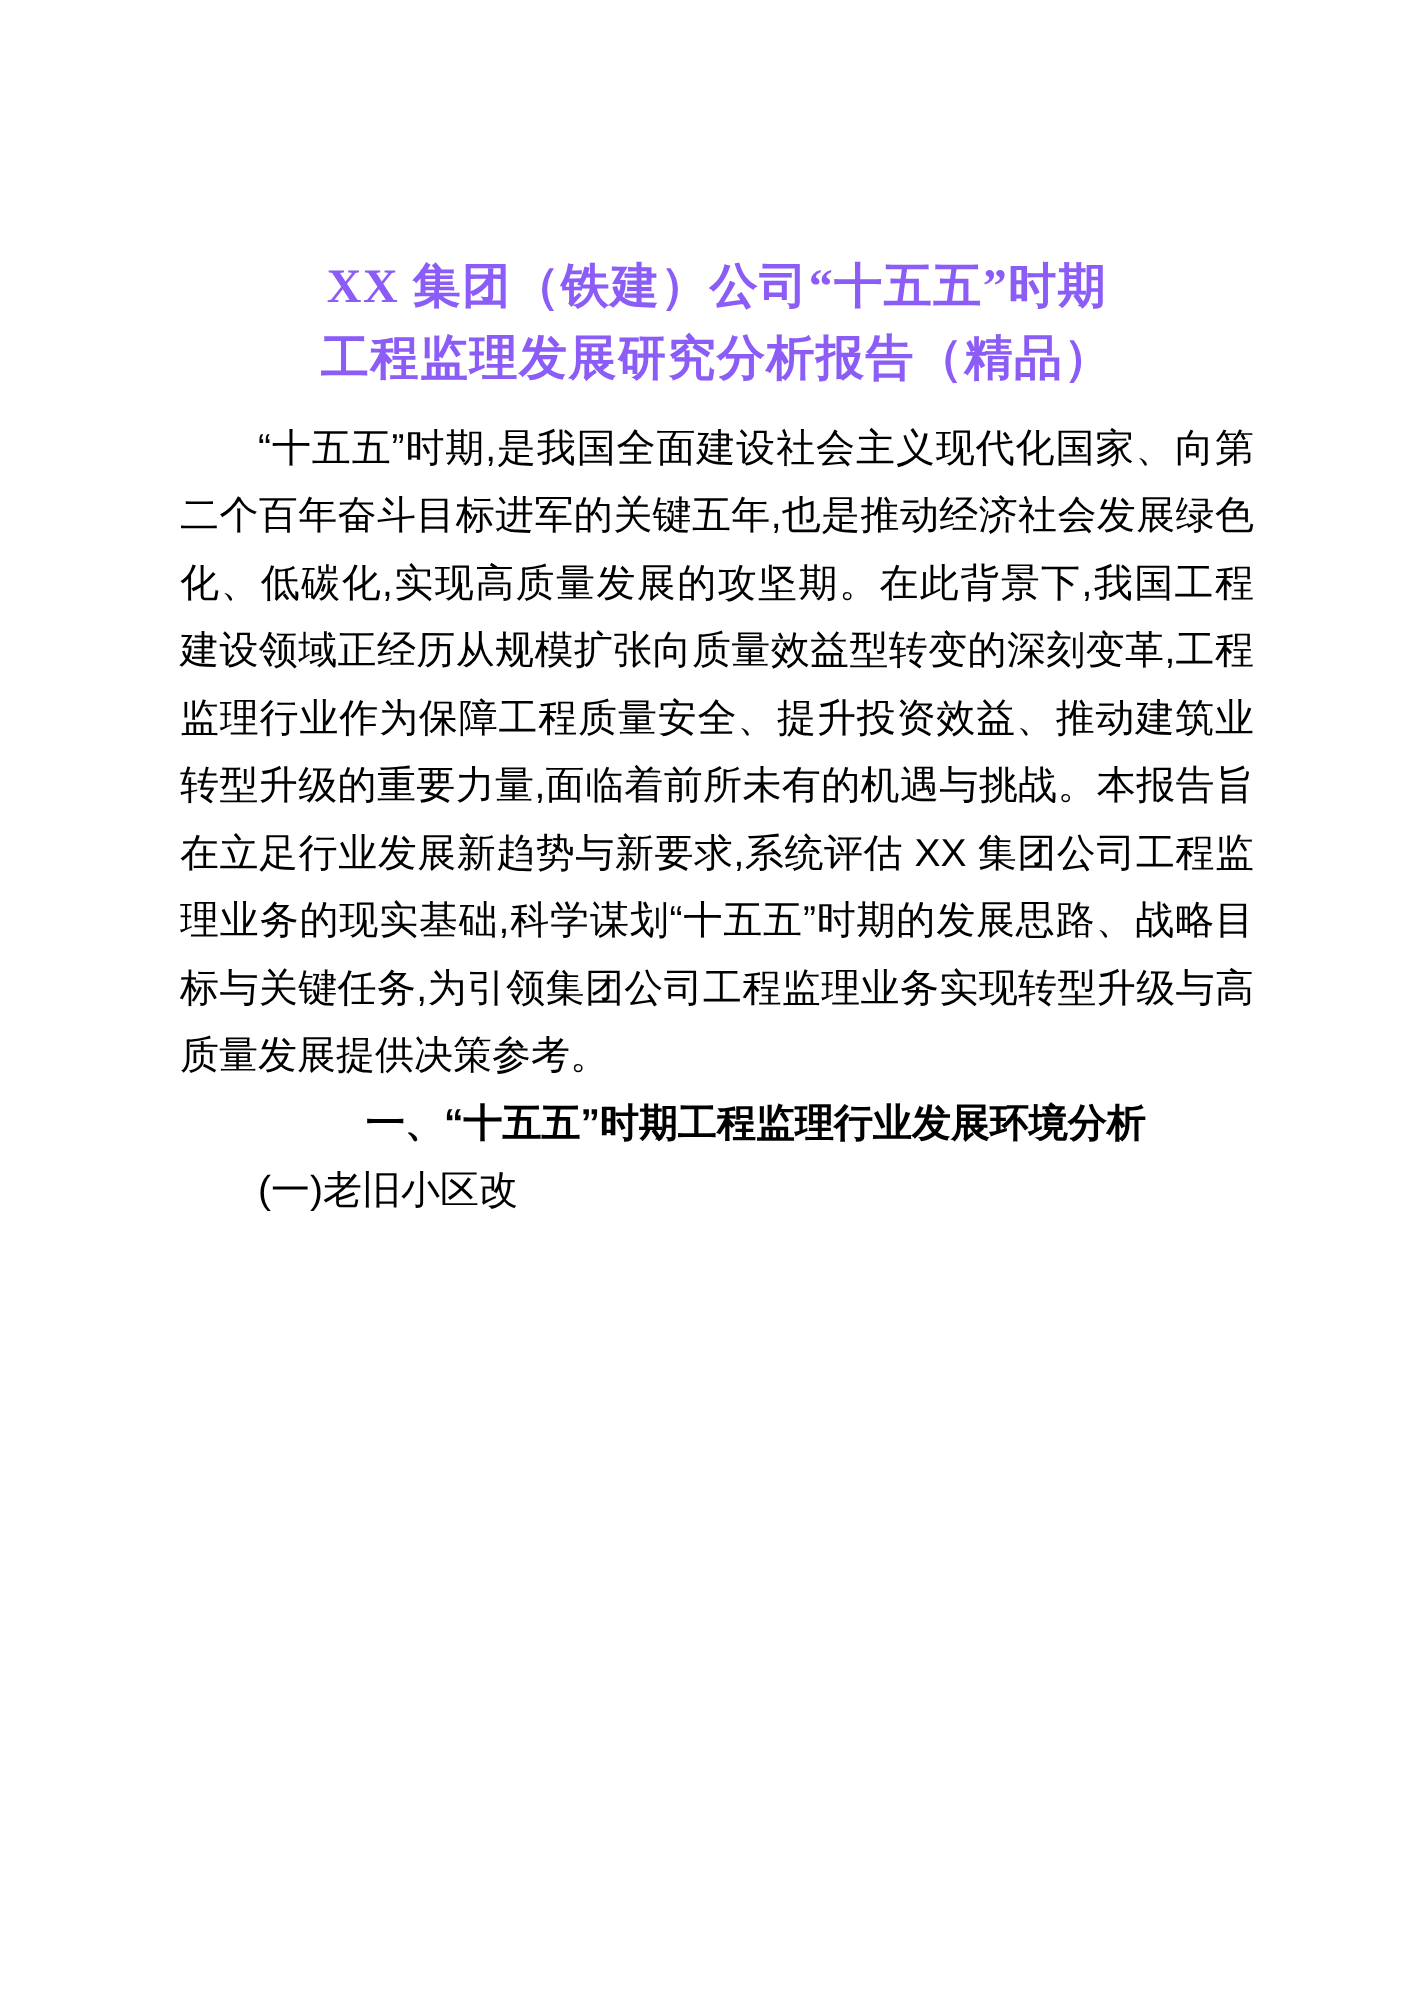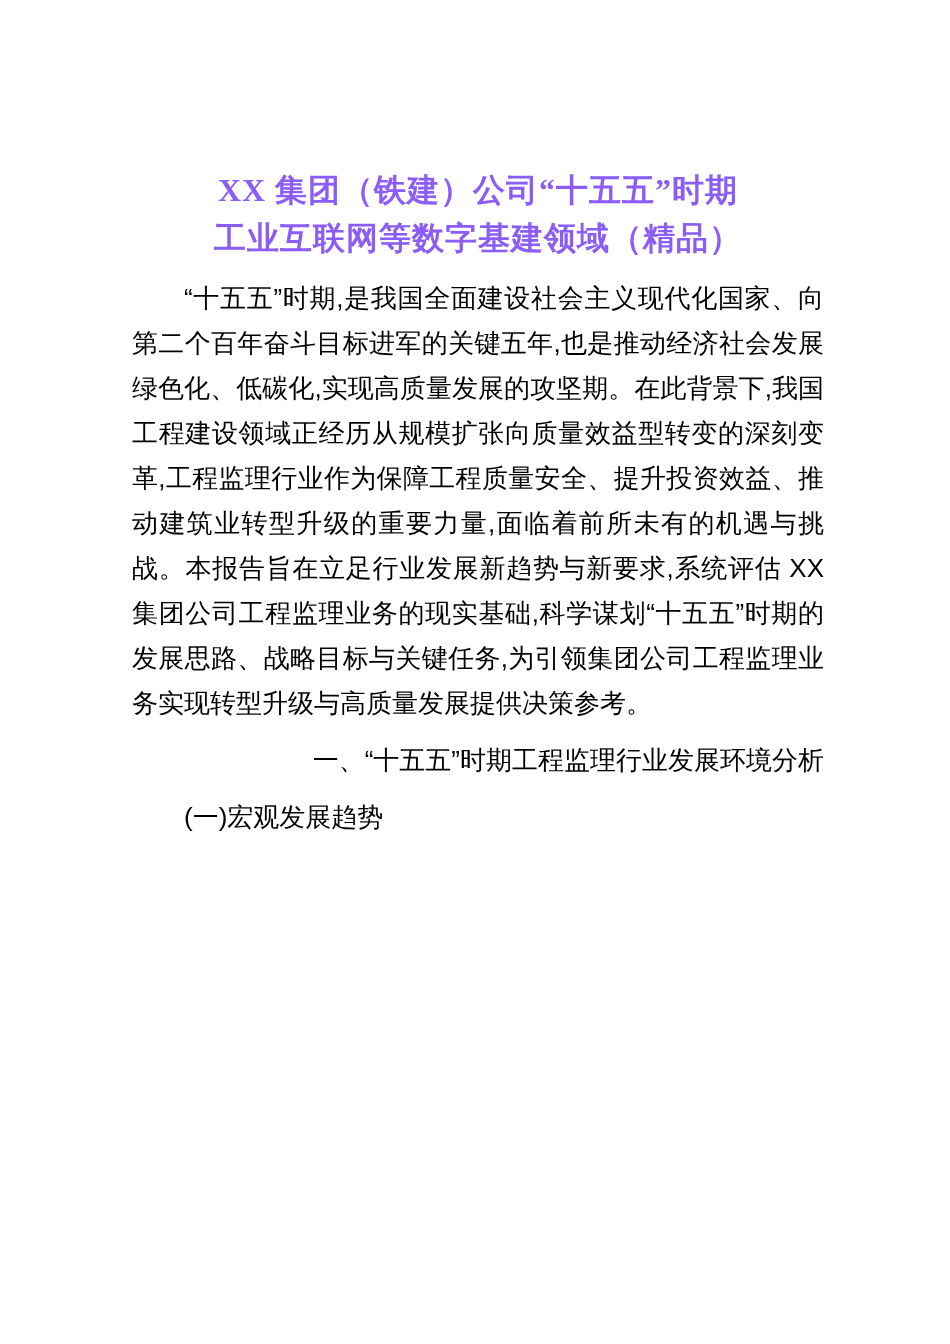--- a/index.html
+++ b/index.html
@@ -28,49 +28,49 @@
     color: #8b5cf6;
   }
   .doc-title .title-line {
     display: block;
     white-space: nowrap;
   }
   .para, .heading1, .heading2 {
     font-family: "Liberation Sans", "DejaVu Sans", sans-serif;
     font-size: 26px;
     line-height: 45px;
-    margin: 12px;
+    margin: 0;
     text-indent: 2em;
     color: #000000;
   }
   .para {
     font-weight: 400;
     text-align: justify;
     text-justify: inter-ideograph;
   }
   .heading1 {
-    font-weight: 400;
-    text-align: right;
+    font-weight: 700;
+    text-align: center;
   }
   .heading2 {
     font-weight: 400;
     text-align: left;
   }
 </style>
 </head>
 <body>
 
 <div class="page">
 
   <h1 class="doc-title">
     <span class="title-line">XX 集团（铁建）公司“十五五”时期</span>
-    <span class="title-line">工业互联网等数字基建领域（精品）</span>
+    <span class="title-line">工程监理发展研究分析报告（精品）</span>
   </h1>
 
   <p class="para">“十五五”时期,是我国全面建设社会主义现代化国家、向第二个百年奋斗目标进军的关键五年,也是推动经济社会发展绿色化、低碳化,实现高质量发展的攻坚期。在此背景下,我国工程建设领域正经历从规模扩张向质量效益型转变的深刻变革,工程监理行业作为保障工程质量安全、提升投资效益、推动建筑业转型升级的重要力量,面临着前所未有的机遇与挑战。本报告旨在立足行业发展新趋势与新要求,系统评估 XX 集团公司工程监理业务的现实基础,科学谋划“十五五”时期的发展思路、战略目标与关键任务,为引领集团公司工程监理业务实现转型升级与高质量发展提供决策参考。</p>
 
   <h2 class="heading1">一、“十五五”时期工程监理行业发展环境分析</h2>
 
 
-  <h3 class="heading2">(一)宏观发展趋势</h3>
+  <h3 class="heading2">(一)老旧小区改</h3>
 
 
 </div>
 
 </body></html>

